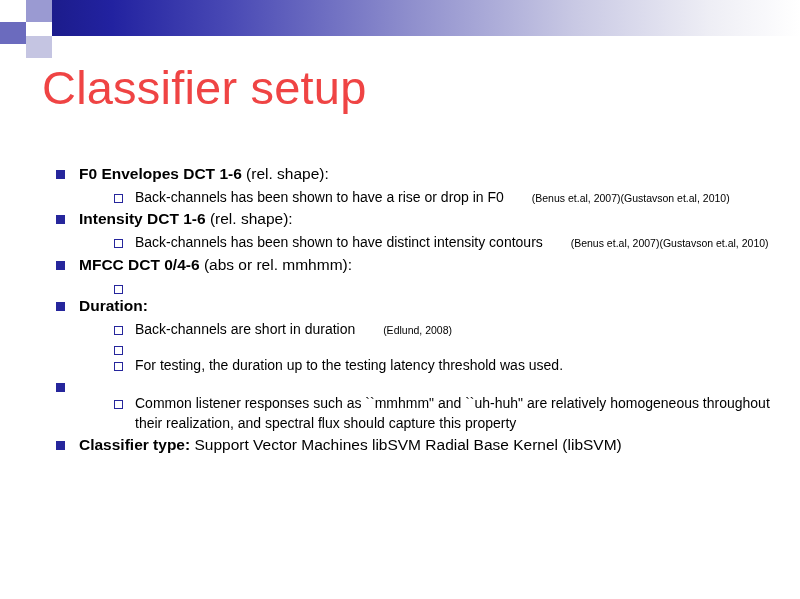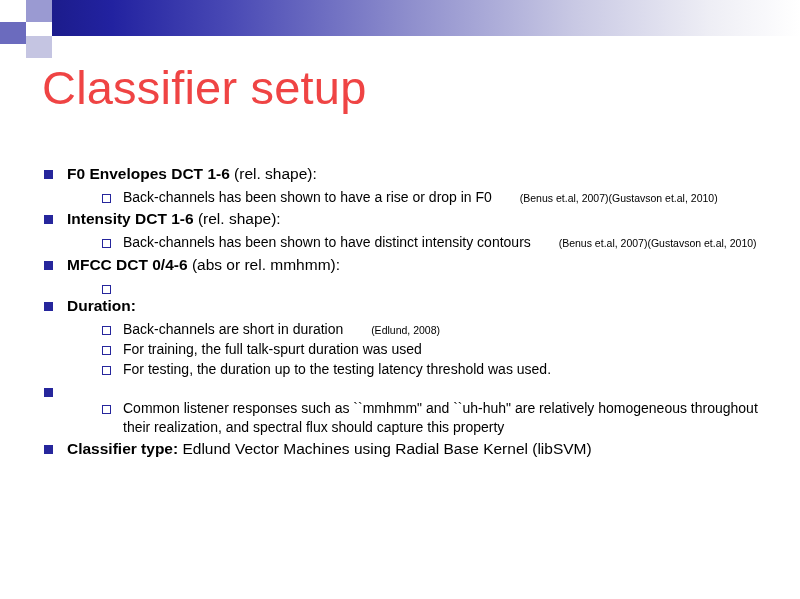--- a/index.html
+++ b/index.html
@@ -51,21 +51,21 @@
     font-size: 47px;
     font-weight: 400;
     line-height: 1.1;
     letter-spacing: 0.2px;
     color: #ef4444;
   }
 
   
   .body-area {
     position: absolute;
-    left: 40px;
+    left: 52px;
     top: 163px;
     width: 730px;
   }
 
   .l1 {
     display: flex;
     align-items: flex-start;
     margin-bottom: 2px;
   }
   .l1 > .bullet1 {
@@ -161,38 +161,37 @@
     <div class="l1">
       <div class="bullet1"></div>
       <div class="l1-text"><span class="strong">Duration:</span><span class="plain"></span></div>
     </div>
     <div class="l2">
       <div class="bullet2"></div>
       <div class="l2-text"><span>Back-channels are short in duration </span><span class="cite">(Edlund, 2008)</span></div>
     </div>
     <div class="l2">
       <div class="bullet2"></div>
-      <div class="l2-text"><span>For training, the full talk-spurt duration was used</span><span class="cite"></span></div>
     </div>
     <div class="l2">
       <div class="bullet2"></div>
       <div class="l2-text"><span>For testing, the duration up to the testing latency threshold was used.</span><span class="cite"></span></div>
     </div>
   </div>
 
   <div class="block">
     <div class="l1">
       <div class="bullet1"></div>
     </div>
     <div class="l2">
       <div class="bullet2"></div>
       <div class="l2-text"><span>Common listener responses such as ``mmhmm" and ``uh-huh" are relatively homogeneous throughout their realization, and spectral flux should capture this property</span><span class="cite"></span></div>
     </div>
   </div>
 
   <div class="block">
     <div class="l1">
       <div class="bullet1"></div>
-      <div class="l1-text"><span class="strong">Classifier type:</span><span class="plain"> Edlund Vector Machines using Radial Base Kernel (libSVM)</span></div>
+      <div class="l1-text"><span class="strong">Classifier type:</span><span class="plain"> Support Vector Machines libSVM Radial Base Kernel (libSVM)</span></div>
     </div>
   </div>
 
 </div>
 
 </body></html>

